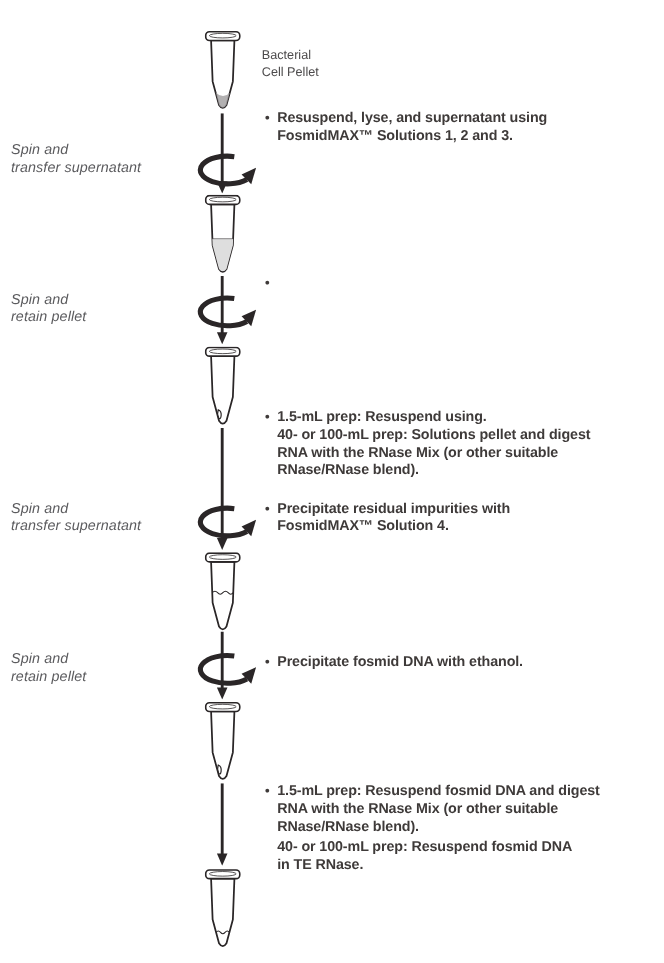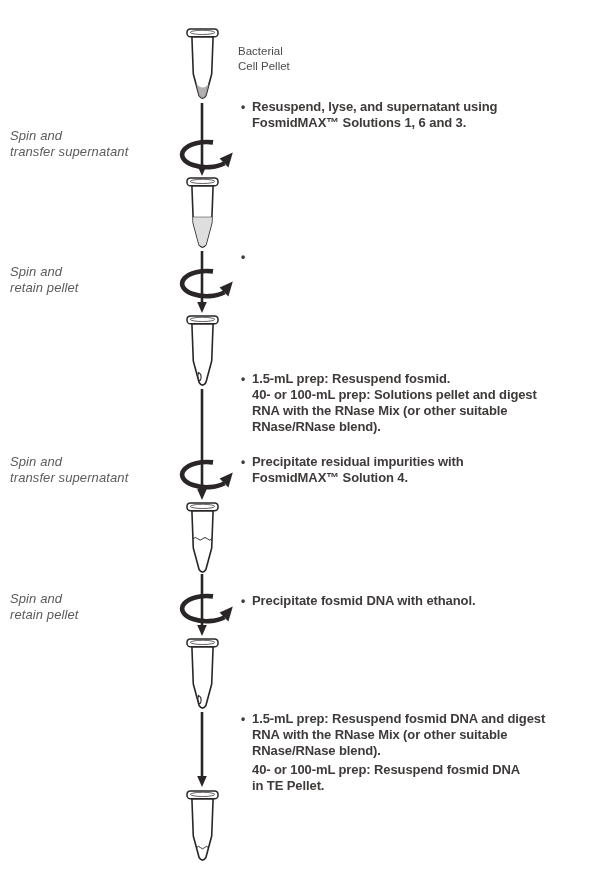--- a/index.html
+++ b/index.html
@@ -174,39 +174,39 @@
       <div>Spin and</div>
       <div>transfer supernatant</div>
     </div>
   <div class="abs side-label" style="left:10px; top:591px;">
       <div>Spin and</div>
       <div>retain pellet</div>
     </div>
 
   <div class="abs step" style="left:241px; top:99px;">
       <div class="step-line"><span class="bullet">•</span><span>Resuspend, lyse, and supernatant using</span></div>
-      <div class="step-line"><span>FosmidMAX™ Solutions 1, 6 and 3.</span></div>
+      <div class="step-line"><span>FosmidMAX™ Solutions 1, 2 and 3.</span></div>
     </div>
   <div class="abs step" style="left:241px; top:249px;">
       <div class="step-line"><span class="bullet">•</span></div>
     </div>
   <div class="abs step" style="left:241px; top:371px;">
-      <div class="step-line"><span class="bullet">•</span><span class="it">1.5-mL prep:</span><span> Resuspend fosmid.</span></div>
+      <div class="step-line"><span class="bullet">•</span><span class="it">1.5-mL prep:</span><span> Resuspend using.</span></div>
       <div class="step-line"><span class="it">40- or 100-mL prep:</span><span> Solutions pellet and digest</span></div>
       <div class="step-line"><span>RNA with the RNase Mix (or other suitable</span></div>
       <div class="step-line"><span>RNase/RNase blend).</span></div>
     </div>
   <div class="abs step" style="left:241px; top:454px;">
       <div class="step-line"><span class="bullet">•</span><span>Precipitate residual impurities with</span></div>
       <div class="step-line"><span>FosmidMAX™ Solution 4.</span></div>
     </div>
   <div class="abs step" style="left:241px; top:593px;">
       <div class="step-line"><span class="bullet">•</span><span>Precipitate fosmid DNA with ethanol.</span></div>
     </div>
   <div class="abs step" style="left:241px; top:711px;">
       <div class="step-line"><span class="bullet">•</span><span class="it">1.5-mL prep:</span><span> Resuspend fosmid DNA and digest</span></div>
       <div class="step-line"><span>RNA with the RNase Mix (or other suitable</span></div>
       <div class="step-line"><span>RNase/RNase blend).</span></div>
       <div class="step-line gap"><span class="it">40- or 100-mL prep:</span><span> Resuspend fosmid DNA</span></div>
-      <div class="step-line"><span>in TE Pellet.</span></div>
+      <div class="step-line"><span>in TE RNase.</span></div>
     </div>
 
 </div>
 
 </body></html>

